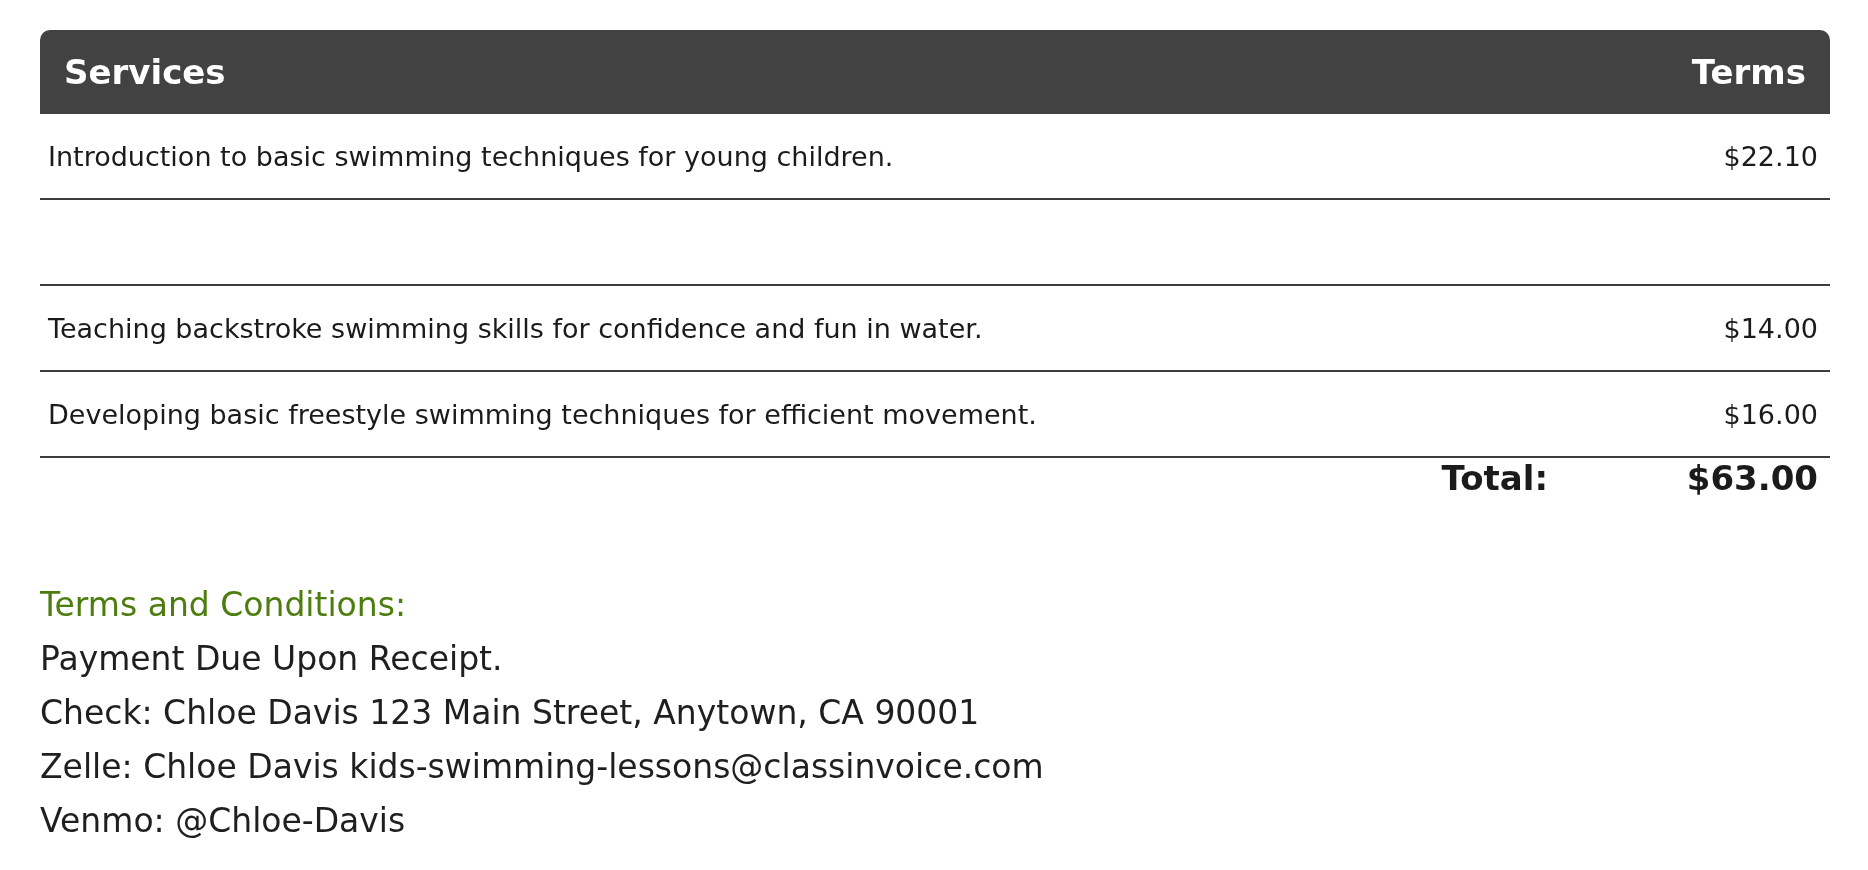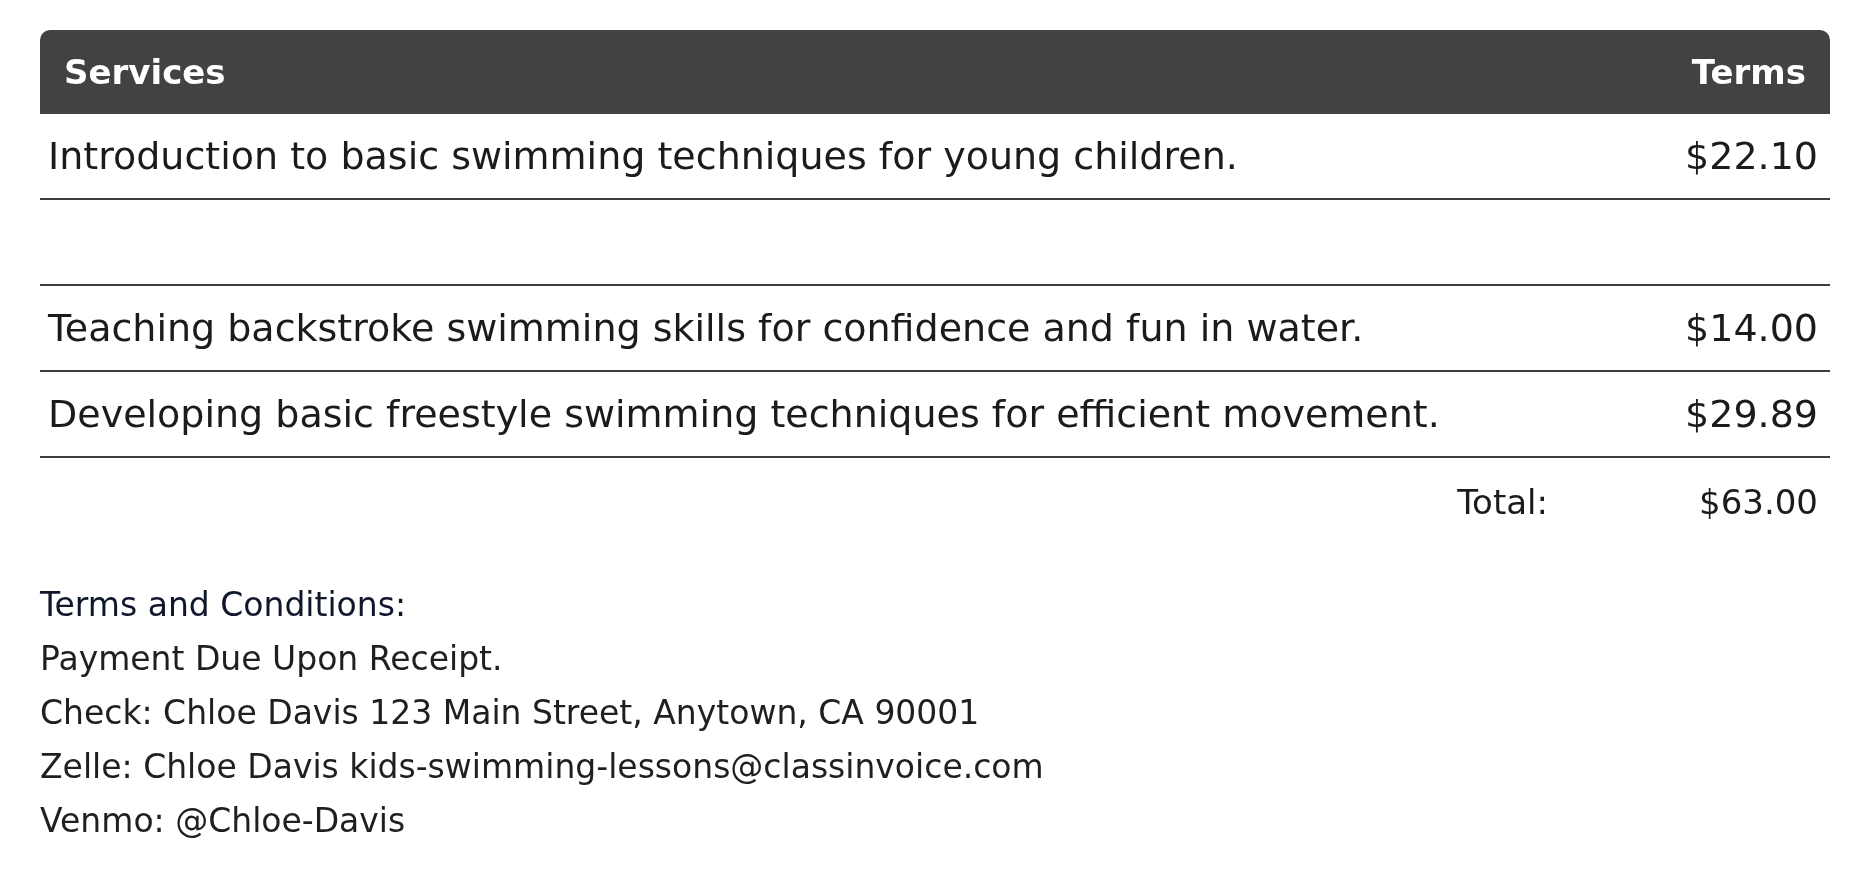--- a/index.html
+++ b/index.html
@@ -33,52 +33,51 @@
     align-items: center;
     justify-content: space-between;
     padding: 0 24px;
   }
   .table-row {
     box-sizing: border-box;
     display: flex;
     align-items: center;
     height: 86px;
     border-bottom: 2px solid #3c3c3c;
-    font-size: 38px;
+    font-size: 27px;
   }
   .svc {
     flex: 1;
     padding-left: 8px;
     white-space: nowrap;
     overflow: hidden;
   }
   .prc {
     width: 270px;
     text-align: right;
     padding-right: 12px;
     white-space: nowrap;
   }
   .total-row {
     box-sizing: border-box;
     display: flex;
-    align-items: center;
     justify-content: flex-end;
     height: 88px;
-    font-weight: normal;
+    font-weight: bold;
     font-size: 34px;
   }
   .terms {
     margin-top: 32px;
     font-size: 33px;
     line-height: 54px;
     padding-left: 0px;
     color: #1f1f1f;
   }
   .terms-title {
-    color: #0f172a;
+    color: #4d7c0f;
   }
 </style>
 </head>
 <body>
 
 <div class="page">
 
   <div class="services-table">
 
     <div class="table-header">
@@ -94,21 +93,21 @@
     <div class="table-row">
     </div>
 
     <div class="table-row">
       <span class="svc">Teaching backstroke swimming skills for confidence and fun in water.</span>
       <span class="prc">$14.00</span>
     </div>
 
     <div class="table-row">
       <span class="svc">Developing basic freestyle swimming techniques for efficient movement.</span>
-      <span class="prc">$29.89</span>
+      <span class="prc">$16.00</span>
     </div>
 
     <div class="total-row">
       <span>Total:</span>
       <span class="prc">$63.00</span>
     </div>
 
   </div>
 
   <div class="terms">

